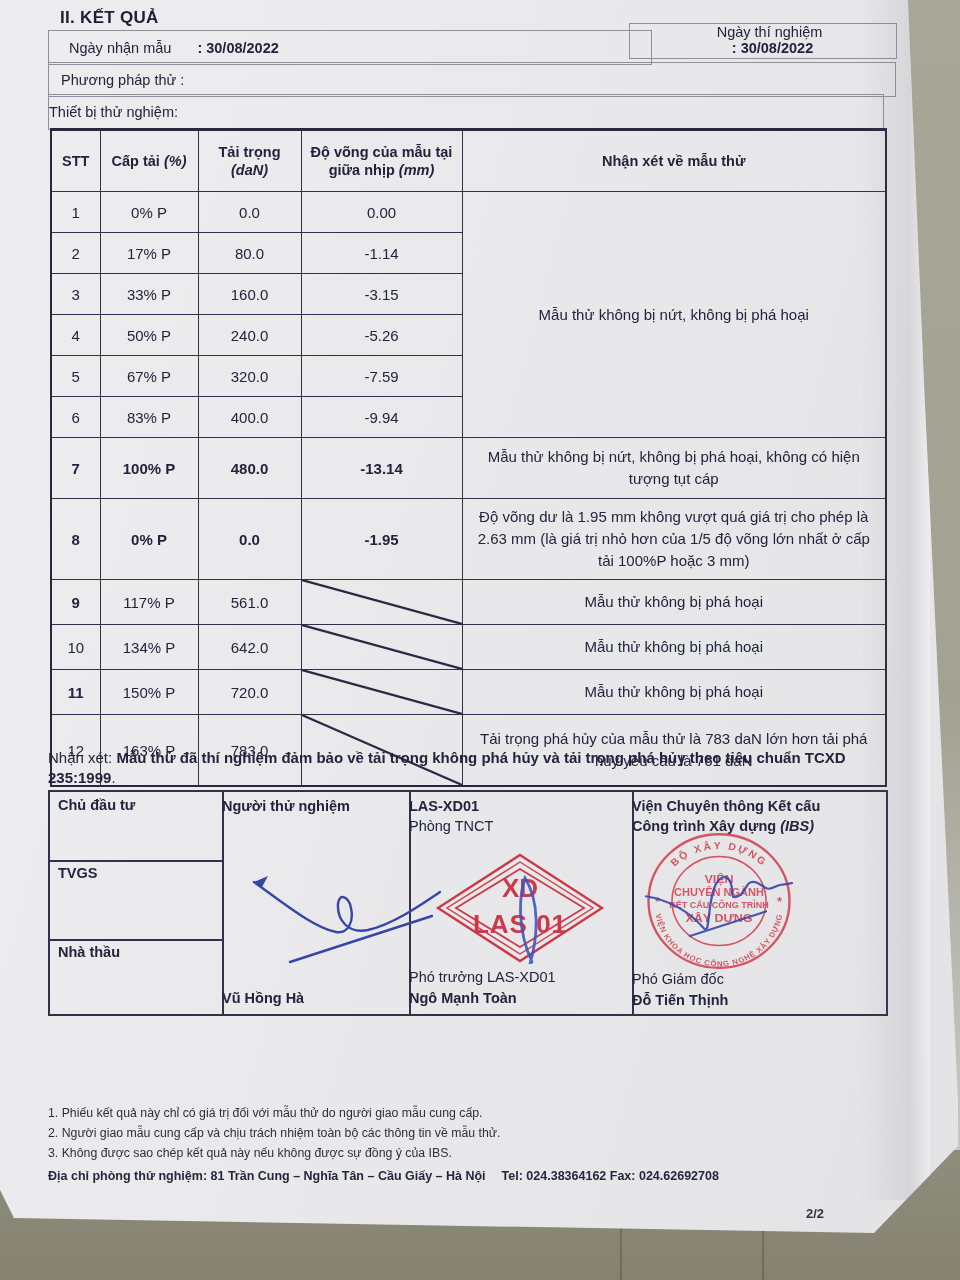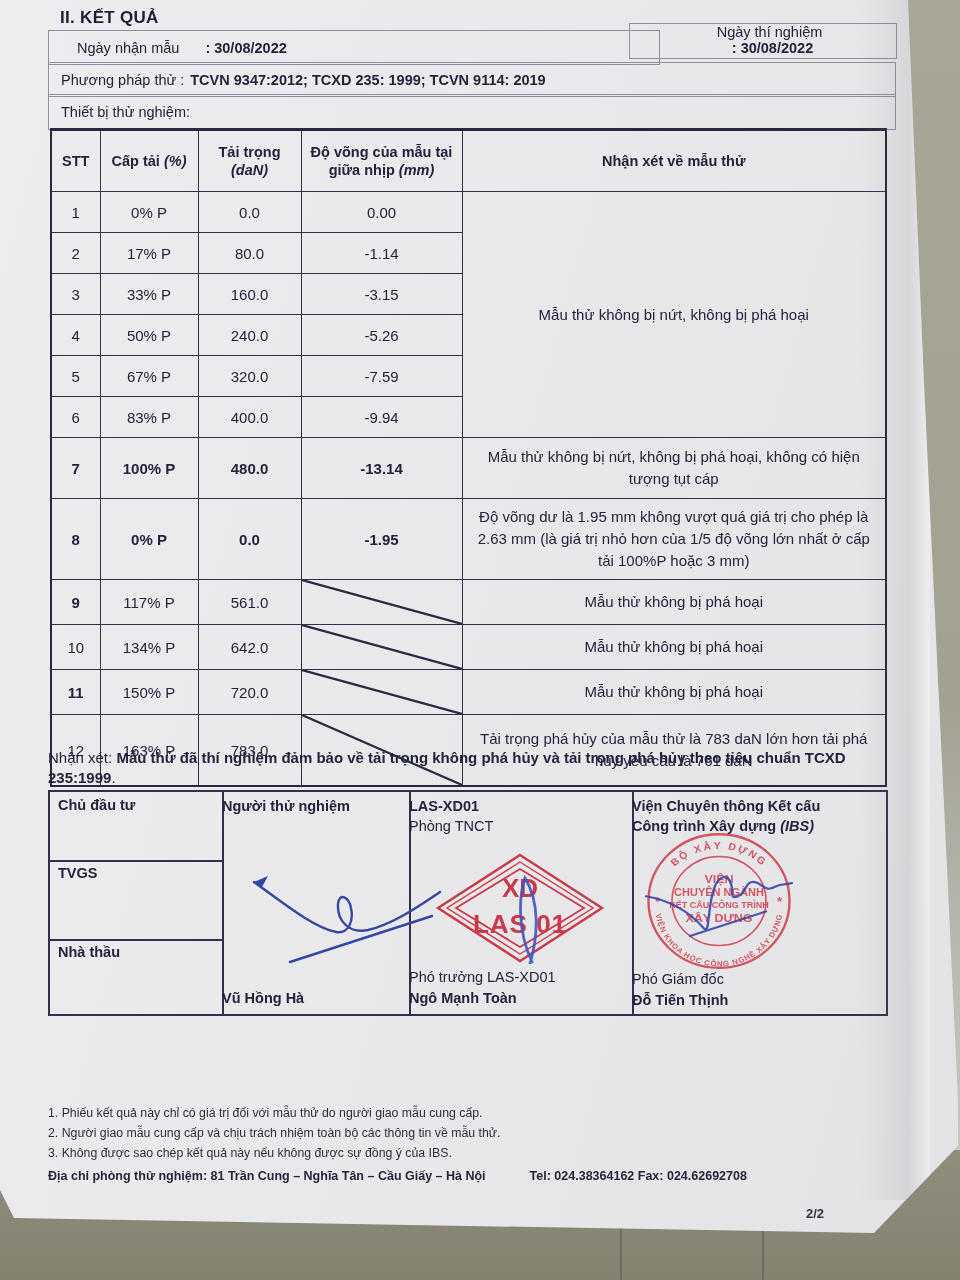--- a/index.html
+++ b/index.html
@@ -23,24 +23,24 @@
   .paper::after{ 
     content:"";position:absolute;right:30px;top:0;width:70px;height:1200px;
     background:linear-gradient(90deg,rgba(0,0,0,0) 0%,rgba(120,120,130,.14) 70%,rgba(255,255,255,.35) 100%);
   }
   .b{font-weight:bold;}
   .it{font-style:italic;}
 
   .title{position:absolute;left:60px;top:8px;font-size:17px;font-weight:bold;color:#1d1d38;letter-spacing:.3px;}
 
   .hbox{position:absolute;border:1.4px solid #8e8e9e;background:transparent;font-size:14.5px;color:#23233c;display:flex;align-items:center;}
-  .box-recv{left:48px;top:30px;width:582px;height:33px;padding-left:28px;text-align:center;}
+  .box-recv{left:48px;top:30px;width:582px;height:33px;padding-left:20px;text-align:center;}
   .box-testdate{left:629px;top:23px;width:253px;height:34px;padding-left:13px;flex-direction:column;}
   .box-method{left:48px;top:62px;width:834px;height:33px;padding-left:12px;}
-  .box-equip{left:48px;top:94px;width:834px;height:34px;padding-left:12px;}
+  .box-equip{left:48px;top:94px;width:834px;height:34px;}
   .gapv{display:inline-block;width:26px;}
   .valpad{margin-left:6px;}
 
   
   table.results{position:absolute;left:50px;top:128px;width:835px;border-collapse:collapse;table-layout:fixed;}
   table.results th,table.results td{
     border:1.6px solid #31314e;color:#23233c;font-size:15px;text-align:center;vertical-align:middle;
     padding:2px 6px;overflow:hidden;
   }
   table.results{border:2px solid #27273f;}
@@ -67,21 +67,21 @@
 
   .stamp-diamond{position:absolute;left:382px;top:60px;}
   .stamp-round{position:absolute;left:594px;top:38px;}
   .sig-vhh{position:absolute;left:184px;top:50px;}
 
   svg text{font-family:"Liberation Sans","DejaVu Sans",sans-serif;}
 
   
   .footer{position:absolute;left:48px;top:1104px;width:850px;color:#2e2e3a;font-size:12.3px;line-height:1.62;}
   .addr{font-weight:bold;font-size:12.5px;margin-top:2px;color:#26263a;}
-  .addr .telfax{margin-left:44px;}
+  .addr .telfax{margin-left:16px;}
   .page-num{position:absolute;left:806px;top:1166px;font-size:13px;font-weight:bold;color:#33333f;margin-top:40px;}
 </style>
 </head>
 <body>
 
 <div class="backdrop-bottom"></div>
 <div class="seam" style="left:620px"></div>
 <div class="seam" style="left:762px"></div>
 
 <div class="paper">
@@ -92,21 +92,20 @@
     <span>Ngày nhận mẫu</span>
     <span class="gapv"></span>
     <span class="b">: 30/08/2022</span>
   </div>
   <div class="hbox box-testdate">
     <span>Ngày thí nghiệm</span>
     <span class="b valpad">: 30/08/2022</span>
   </div>
   <div class="hbox box-method">
     <span>Phương pháp thử :</span>
-    <span class="b valpad">TCVN 9347:2012; TCXD 235: 1999; TCVN 9114: 2019</span>
   </div>
   <div class="hbox box-equip">
     <span>Thiết bị thử nghiệm:</span>
   </div>
 
   <table class="results">
     <colgroup>
         <col style="width:49px">
         <col style="width:98px">
         <col style="width:103px">

